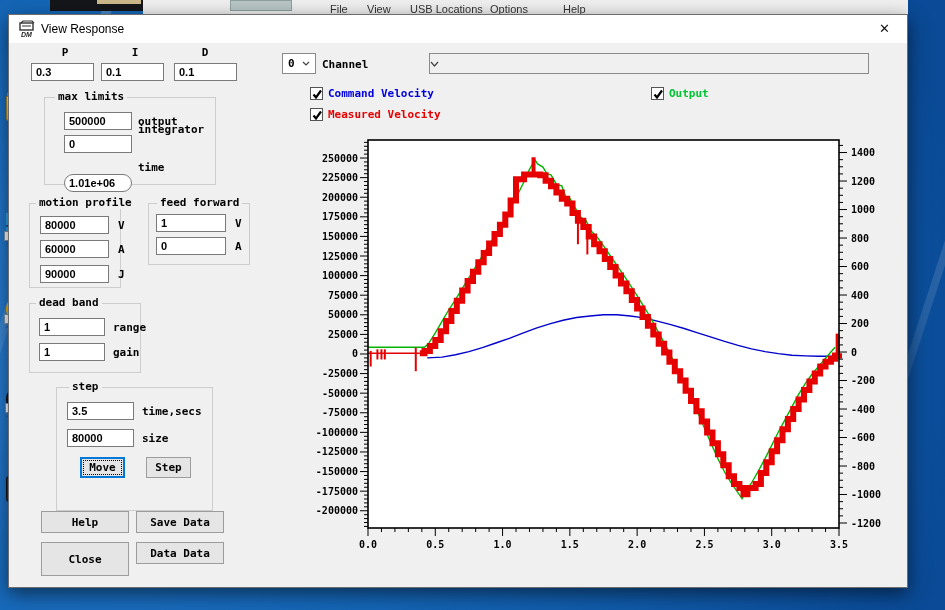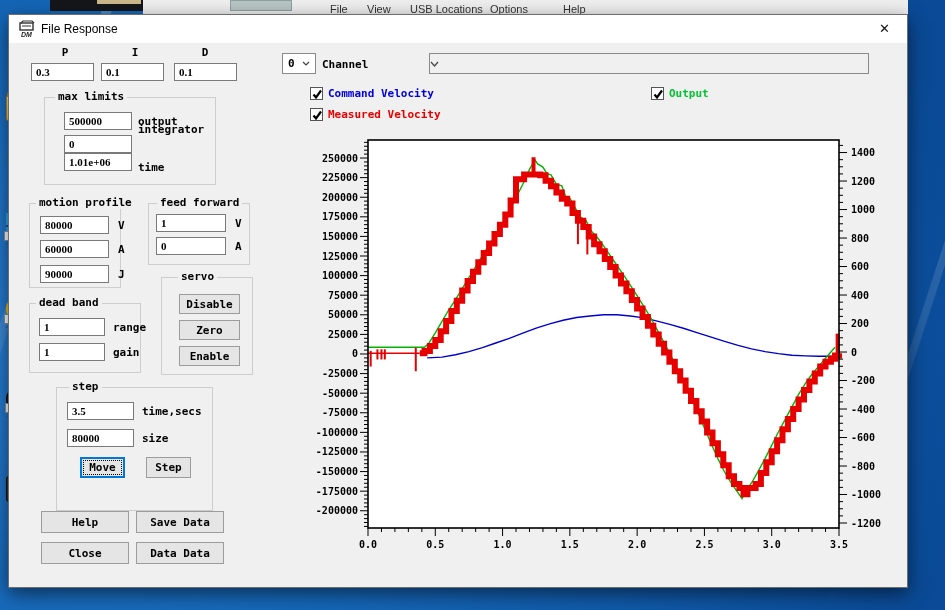--- a/index.html
+++ b/index.html
@@ -37,21 +37,21 @@
   #win { position:absolute; left:8px; top:14px; width:900px; height:574px; background:#f0f0f0;
     border:1px solid #6d6d6d; box-shadow:0 6px 18px rgba(0,0,0,.55); }
   #titlebar { position:absolute; left:0; top:0; width:100%; height:28px; background:#ffffff; }
   #title-text { position:absolute; left:32px; top:0; line-height:28px; font-size:12px; color:#000; }
   #close-btn { position:absolute; right:0; top:0; width:45px; height:28px; text-align:center; line-height:28px; font-size:13px; color:#111; }
   #app-icon { position:absolute; left:9px; top:5px; width:18px; height:18px; }
 
   
   .lbl { position:absolute; font-family:"DejaVu Sans Mono","Liberation Mono",monospace; font-weight:bold; font-size:11px; color:#000; white-space:nowrap; }
   .field { position:absolute; height:18px; background:#fff; border:1px solid #7a7a7a;
-    font-family:Liberation Serif, serif; font-weight:bold; font-size:11px; padding:0 0 0 4px; color:#000; }
+    font-family:Liberation Sans, sans-serif; font-weight:bold; font-size:11px; padding:0 0 0 4px; color:#000; }
   .group { position:absolute; border:1px solid #cdcdcd; }
   .legend { position:absolute; top:-7px; background:#f0f0f0; padding:0 3px; font-size:11px; line-height:12px;
     font-family:"DejaVu Sans Mono","Liberation Mono",monospace; font-weight:bold; white-space:nowrap; }
   .btn { position:absolute; background:#e5e5e5; border:1px solid #9c9c9c; display:flex; align-items:center; justify-content:center;
     font-family:"DejaVu Sans Mono","Liberation Mono",monospace; font-weight:bold; font-size:11px; color:#000; cursor:default; }
   .btn.focused { border:2px solid #0078d7; outline:1px dotted #000; outline-offset:-4px; }
   .combo { position:absolute; height:21px; border:1px solid #8a8a8a; display:flex; align-items:center;
     font-family:"DejaVu Sans Mono","Liberation Mono",monospace; font-weight:bold; font-size:11px; }
   .combo .val { flex:1; padding-left:5px; white-space:nowrap; overflow:hidden; }
   .combo svg { margin-right:5px; flex:none; }
@@ -121,38 +121,38 @@
   </div>
 
 <div id="win">
   <div id="titlebar">
     <svg id="app-icon" viewBox="0 0 18 18">
       <rect x="2" y="3" width="13" height="7" fill="none" stroke="#333" stroke-width="1.4"></rect>
       <path d="M3 3 L5 1 L14 1 L16 3" fill="none" stroke="#333" stroke-width="1.2"></path>
       <line x1="4" y1="6" x2="13" y2="6" stroke="#333" stroke-width="1"></line>
       <text x="3" y="17" font-size="7" font-weight="bold" font-style="italic" fill="#222">DM</text>
     </svg>
-    <span id="title-text">File Response</span>
+    <span id="title-text">View Response</span>
     <span id="close-btn"><span>✕</span></span>
   </div>
 
   <span class="lbl" style="left:27px; top:31px; width:58px; text-align:center;">P</span>
   <span class="lbl" style="left:97px; top:31px; width:58px; text-align:center;">I</span>
   <span class="lbl" style="left:167px; top:31px; width:58px; text-align:center;">D</span>
   <input class="field" style="left: 22px; top: 48px; width: 63px;" value="0.3">
   <input class="field" style="left: 92px; top: 48px; width: 63px;" value="0.1">
   <input class="field" style="left: 165px; top: 48px; width: 63px;" value="0.1">
 
   <div class="group" style="left:35px; top:82px; width:172px; height:88px;">
     <span class="legend" style="left:10px;">max limits</span>
     <input class="field" style="left: 19px; top: 14px; width: 68px;" value="500000">
     <span class="lbl" style="left:93px; top:17px;">output</span>
     <input class="field" style="left: 19px; top: 37px; width: 68px;" value="0">
     <span class="lbl" style="left:93px; top:25px;">integrator</span>
-    <input class="field" style="left: 19px; top: 55px; width: 68px;" value="1.01e+06">
+    <input class="field" style="left: 19px; top: 76px; width: 68px; border-radius: 9px;" value="1.01e+06">
     <span class="lbl" style="left:93px; top:63px;">time</span>
   </div>
 
   <div class="group" style="left:20px; top:188px; width:92px; height:85px;">
     <span class="legend" style="left:6px;">motion profile</span>
     <input class="field" style="left: 10px; top: 12px; width: 69px;" value="80000">
     <span class="lbl" style="left:88px; top:15px;">V</span>
     <input class="field" style="left: 10px; top: 36px; width: 69px;" value="60000">
     <span class="lbl" style="left:88px; top:39px;">A</span>
     <input class="field" style="left: 10px; top: 61px; width: 69px;" value="90000">
@@ -160,26 +160,20 @@
   </div>
 
   <div class="group" style="left:139px; top:188px; width:102px; height:62px;">
     <span class="legend" style="left:8px;">feed forward</span>
     <input class="field" style="left: 7px; top: 10px; width: 70px;" value="1">
     <span class="lbl" style="left:86px; top:13px;">V</span>
     <input class="field" style="left: 7px; top: 33px; width: 70px;" value="0">
     <span class="lbl" style="left:86px; top:36px;">A</span>
   </div>
 
-  <div class="group" style="left:152px; top:262px; width:92px; height:98px;">
-    <span class="legend" style="left:16px;">servo</span>
-    <button class="btn" style="left:17px; top:16px; width:61px; height:20px;">Disable</button>
-    <button class="btn" style="left:17px; top:42px; width:61px; height:20px;">Zero</button>
-    <button class="btn" style="left:17px; top:68px; width:61px; height:20px;">Enable</button>
-  </div>
 
   <div class="group" style="left:20px; top:288px; width:112px; height:70px;">
     <span class="legend" style="left:6px;">dead band</span>
     <input class="field" style="left: 9px; top: 14px; width: 66px;" value="1">
     <span class="lbl" style="left:83px; top:17px;">range</span>
     <input class="field" style="left: 9px; top: 39px; width: 66px;" value="1">
     <span class="lbl" style="left:83px; top:42px;">gain</span>
   </div>
 
   <div class="group" style="left:47px; top:372px; width:157px; height:124px;">
@@ -187,21 +181,21 @@
     <input class="field" style="left: 10px; top: 14px; width: 67px;" value="3.5">
     <span class="lbl" style="left:85px; top:17px;">time,secs</span>
     <input class="field" style="left: 10px; top: 41px; width: 67px;" value="80000">
     <span class="lbl" style="left:85px; top:44px;">size</span>
     <button class="btn focused" style="left:23px; top:69px; width:45px; height:21px;">Move</button>
     <button class="btn" style="left:89px; top:69px; width:45px; height:21px;">Step</button>
   </div>
 
   <button class="btn" style="left:32px; top:496px; width:88px; height:22px;">Help</button>
   <button class="btn" style="left:127px; top:496px; width:88px; height:22px;">Save Data</button>
-  <button class="btn" style="left:32px; top:527px; width:88px; height:22px;">Close</button>
+  <button class="btn" style="left:32px; top:527px; width:88px; height:34px;">Close</button>
   <button class="btn" style="left:127px; top:527px; width:88px; height:22px;">Data Data</button>
 
   <div class="combo" style="left:273px; top:38px; width:34px; background:#fff;">
     <span class="val">0</span>
     <svg width="8" height="5" viewBox="0 0 8 5">
         <polyline points="1,1 4,4 7,1" fill="none" stroke="#444" stroke-width="1.2"></polyline>
       </svg>
   </div>
   <span class="lbl" style="left:313px; top:43px;">Channel</span>
   <div class="combo" style="left:420px; top:38px; width:440px; background:#f0f0f0;">

